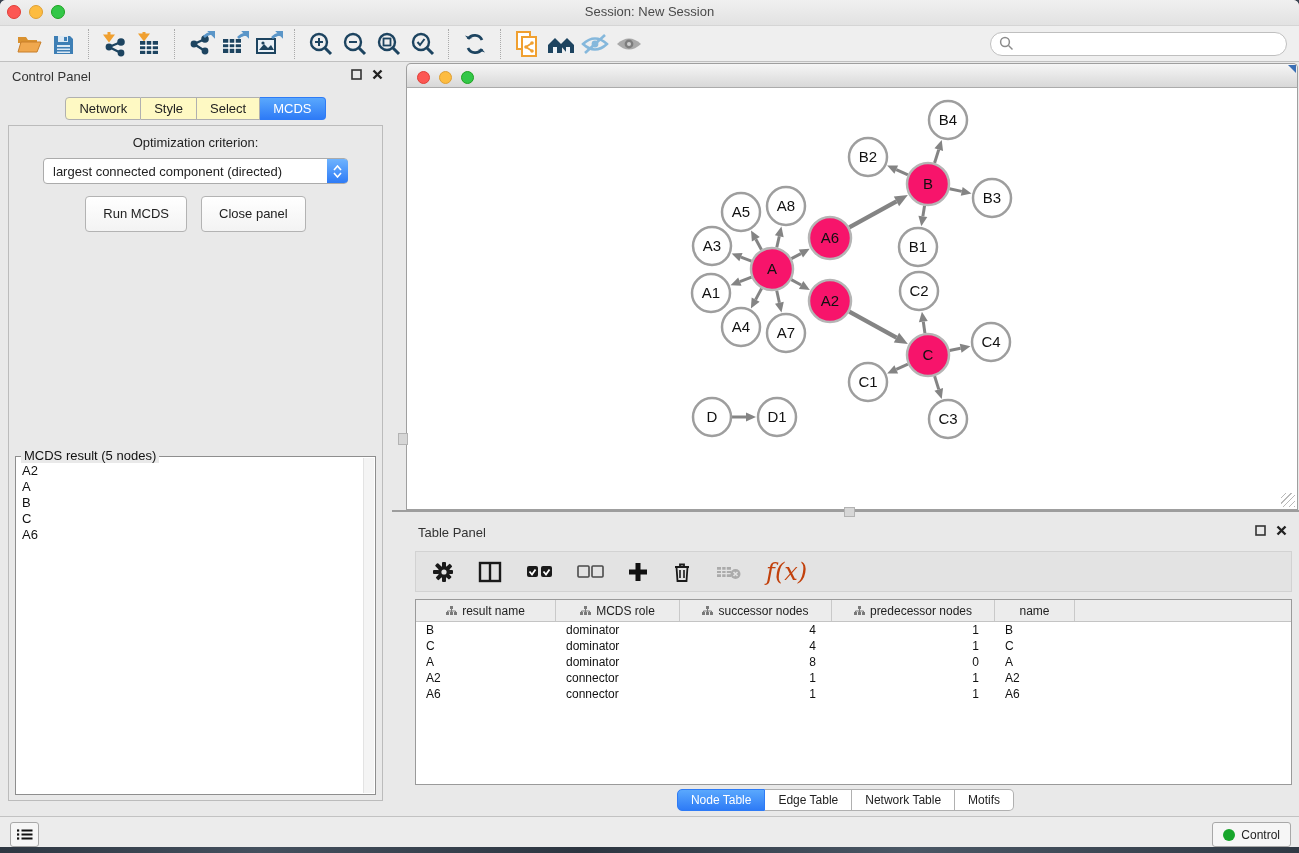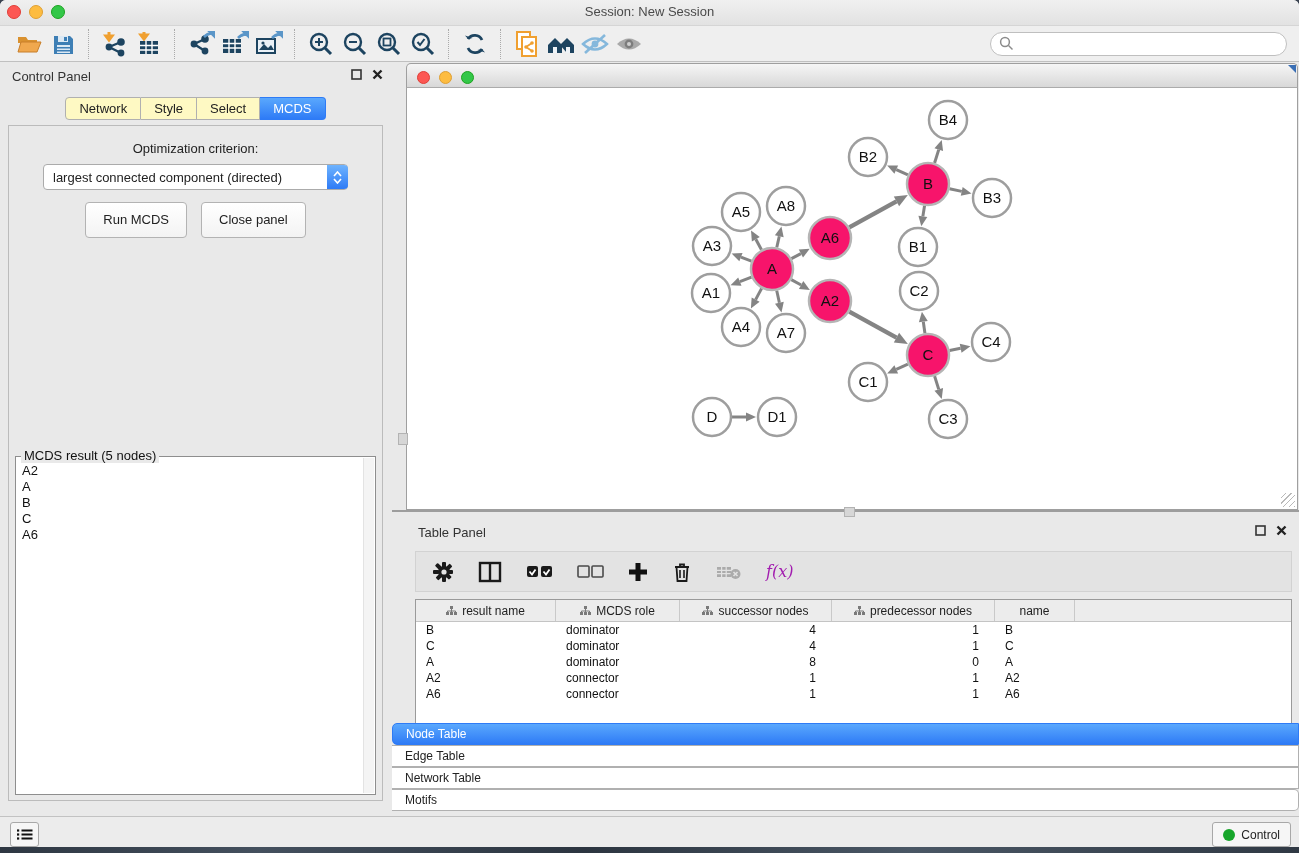--- a/index.html
+++ b/index.html
@@ -30,21 +30,21 @@
   .cp-head{position:relative;height:26px;}
   .cp-head .cp-title{position:absolute;left:12px;top:6px;font-size:13px;color:#333;}
   .panel-btns{position:absolute;right:8px;top:6px;display:flex;gap:10px;align-items:center;}
   .seg-tabs{display:flex;justify-content:center;margin-top:8px;}
   .seg-tabs .seg{height:21px;line-height:21px;padding:0 13px;background:#fef9c3;border:1px solid #b0b0b0;
                  border-left:none;font-size:13px;color:#222;cursor:default;}
   .seg-tabs .seg:first-child{border-left:1px solid #b0b0b0;border-radius:4px 0 0 4px;}
   .seg-tabs .seg:last-child{border-radius:0 4px 4px 0;}
   .seg-tabs .seg.sel{background:linear-gradient(#5aa8fd,#2e7bf6);border-color:#2e7bf6;color:#fff;}
   .cp-body{position:absolute;left:8px;right:8px;top:62px;bottom:12px;border:1px solid #bbb;background:#e9e9e9;}
-  .opt-label{text-align:center;margin-top:15px;font-size:13px;}
+  .opt-label{text-align:center;margin-top:9px;font-size:13px;}
   .crit-select{position:relative;margin:8px 34px 0 34px;height:24px;background:#fff;border:1px solid #ababab;
                border-radius:4px;display:flex;align-items:center;}
   .crit-select .val{padding-left:9px;font-size:13px;flex:1;white-space:nowrap;overflow:hidden;}
   .crit-select .stepper{width:21px;height:24px;margin:-1px -1px -1px 0;border-radius:0 4px 4px 0;
         background:linear-gradient(#6eb3fe,#2e7bf6);display:flex;flex-direction:column;
         align-items:center;justify-content:center;gap:1px;}
   .btn-row{display:flex;justify-content:center;gap:14px;margin-top:12px;}
   .mac-btn{height:36px;line-height:20px;padding:0 17px;background:linear-gradient(#ffffff,#f3f3f3);
            border:1px solid #b3b3b3;border-radius:4px;font-size:13px;color:#222;}
   .result-box{position:absolute;left:6px;right:6px;top:330px;bottom:5px;border:1px solid #8e8e8e;background:#fff;}
@@ -68,30 +68,30 @@
   .split-h{position:absolute;left:392px;top:510px;width:907px;height:2px;background:#9d9d9d;}
   .split-h .knob{position:absolute;left:452px;top:-3px;width:9px;height:8px;background:#d6d6d6;border:1px solid #b3b3b3;}
   .split-v-knob{position:absolute;left:398px;top:433px;width:8px;height:10px;background:#d6d6d6;border:1px solid #b3b3b3;}
   
   .tpanel{position:absolute;left:392px;top:513px;width:907px;height:300px;}
   .tp-title{position:absolute;left:26px;top:12px;font-size:13px;color:#333;}
   .tp-btns{position:absolute;right:12px;top:12px;display:flex;gap:10px;align-items:center;}
   .tp-toolbar{position:absolute;left:23px;right:7px;top:38px;height:41px;background:#e3e3e3;
               border:1px solid #d2d2d2;display:flex;align-items:center;gap:24px;padding-left:16px;box-sizing:border-box;}
   .tp-tool{display:flex;align-items:center;justify-content:center;}
-  .fx-label{font-family:"DejaVu Serif",serif;font-style:italic;font-size:16px;color:#a21caf;}
+  .fx-label{font-family:"DejaVu Serif",serif;font-style:italic;font-size:24px;color:#c2410c;}
   .tp-table{position:absolute;left:23px;right:7px;top:86px;bottom:28px;border:1px solid #9a9a9a;background:#fff;overflow:hidden;}
   .tt-header{display:flex;height:21px;background:#ececec;border-bottom:1px solid #c4c4c4;}
   .tt-hcell{display:flex;align-items:center;justify-content:center;gap:5px;font-size:12px;color:#222;
             border-right:1px solid #c9c9c9;box-sizing:border-box;}
   .tt-row{display:flex;height:16px;align-items:center;}
   .tt-cell{font-size:12px;color:#111;box-sizing:border-box;white-space:nowrap;overflow:hidden;}
   .tt-cell.l{text-align:left;padding-left:10px;}
   .tt-cell.r{text-align:right;padding-right:16px;}
-  .tp-tabs{position:absolute;left:0;right:0;bottom:2px;display:flex;justify-content:center;flex-direction:column;}
+  .tp-tabs{position:absolute;left:0;right:0;bottom:2px;display:flex;justify-content:center;}
   .tp-tabs .seg{height:20px;line-height:20px;padding:0 13px;background:#fff;border:1px solid #b0b0b0;
                 border-left:none;font-size:12px;color:#222;}
   .tp-tabs .seg:first-child{border-left:1px solid #b0b0b0;border-radius:5px 0 0 5px;}
   .tp-tabs .seg:last-child{border-radius:0 5px 5px 0;}
   .tp-tabs .seg.sel{background:linear-gradient(#5aa8fd,#2e7bf6);border-color:#2e7bf6;color:#fff;}
   
   .statusbar{position:absolute;left:0;top:816px;width:1299px;height:31px;background:#ececec;border-top:1px solid #c2c2c2;}
   .sb-left-btn{position:absolute;left:10px;top:5px;width:27px;height:23px;background:#f6f6f6;
                border:1px solid #a8a8a8;border-radius:3px;display:flex;align-items:center;justify-content:center;}
   .memory-btn{position:absolute;right:8px;top:5px;height:23px;padding:0 10px;background:#f6f6f6;

